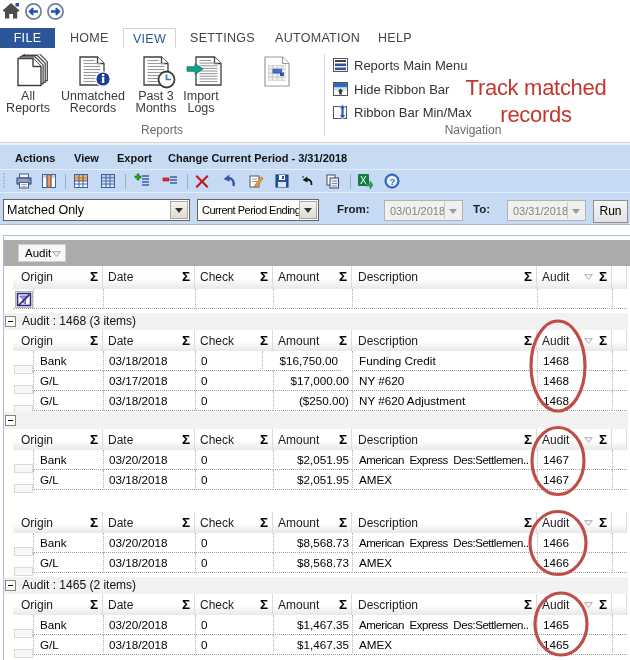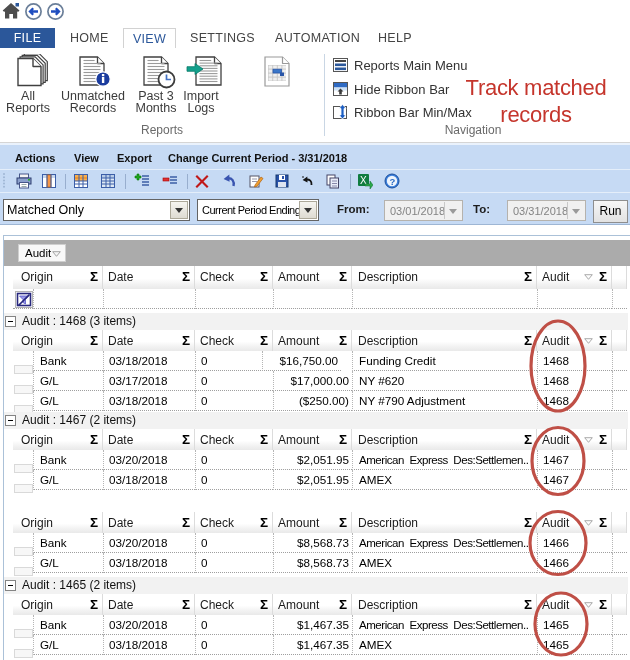--- a/index.html
+++ b/index.html
@@ -444,27 +444,26 @@
       <div class="dcell dotb dotl" style="left:537px;width:75px;padding-left:5px;">1468</div>
       <div class="dcell dotb dotl" style="left:612px;width:15px;padding-left:0px;"></div>
     </div>
     <div class="drow" style="left:0;top:391px;width:630px;">
       <div class="dcell" style="left:13px;width:20px;"></div>
       <div class="indbox" style="top:14px;"></div>
       <div class="dcell dotb dotl" style="left:33px;width:70px;padding-left:6px;">G/L</div>
       <div class="dcell dotb dotl" style="left:103px;width:92px;padding-left:5px;">03/18/2018</div>
       <div class="dcell dotb dotl" style="left:195px;width:78px;padding-left:5px;">0</div>
       <div class="dcell dotb dotl" style="left:273px;width:79px;text-align:right;padding-right:3px;">($250.00)</div>
-      <div class="dcell dotb dotl" style="left:352px;width:185px;padding-left:6px;">NY #790 Adjustment</div>
+      <div class="dcell dotb dotl" style="left:352px;width:185px;padding-left:6px;">NY #620 Adjustment</div>
       <div class="dcell dotb dotl" style="left:537px;width:75px;padding-left:5px;">1468</div>
       <div class="dcell dotb dotl" style="left:612px;width:15px;padding-left:0px;"></div>
     </div>
     <div class="grphdr" style="top:412px;">
       <div class="minus"></div>
-      <span style="position:absolute;left:18px;">Audit : 1467 (2 items)</span>
     </div>
     <div class="hdrrow" style="left:0;top:429px;width:630px;height:21px;">
       <div class="hcell" style="left:13px;width:90px;height:21px;">
         <span class="t" style="left:8px;">Origin</span>
         <span class="s">Σ</span>
       </div>
       <div class="hcell" style="left:103px;width:92px;height:21px;">
         <span class="t" style="left:5px;">Date</span>
         <span class="s">Σ</span>
       </div>

